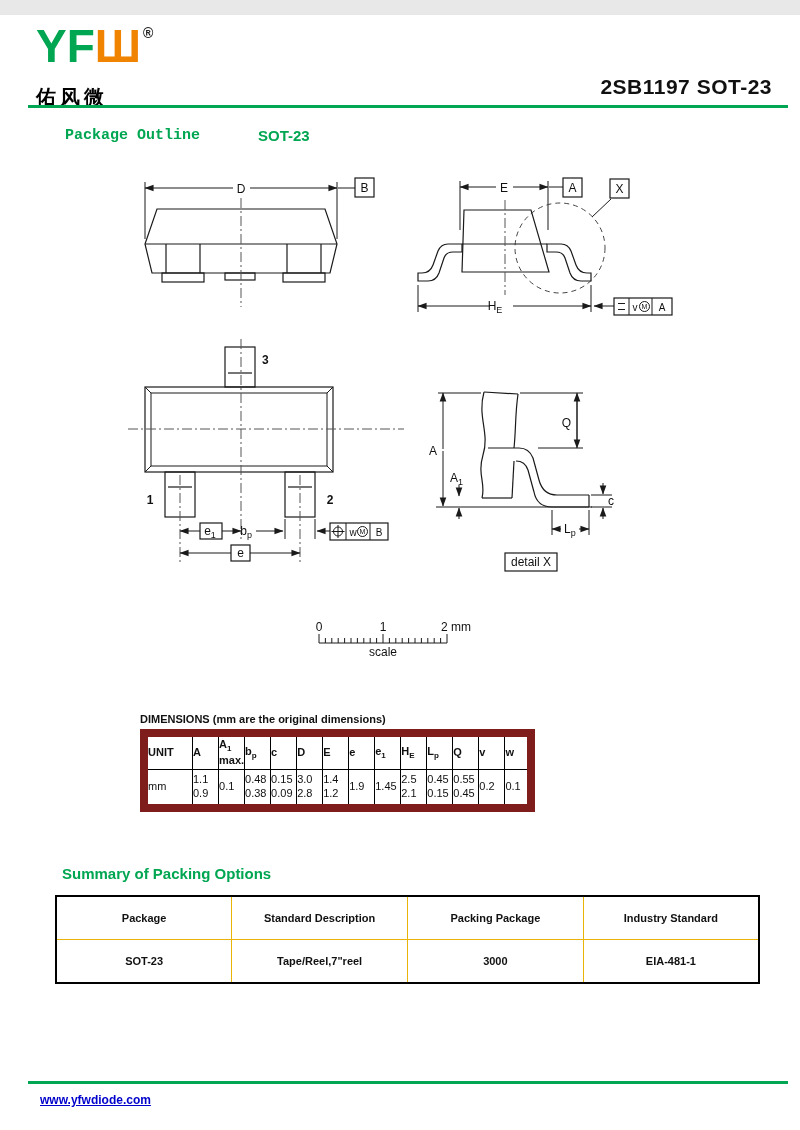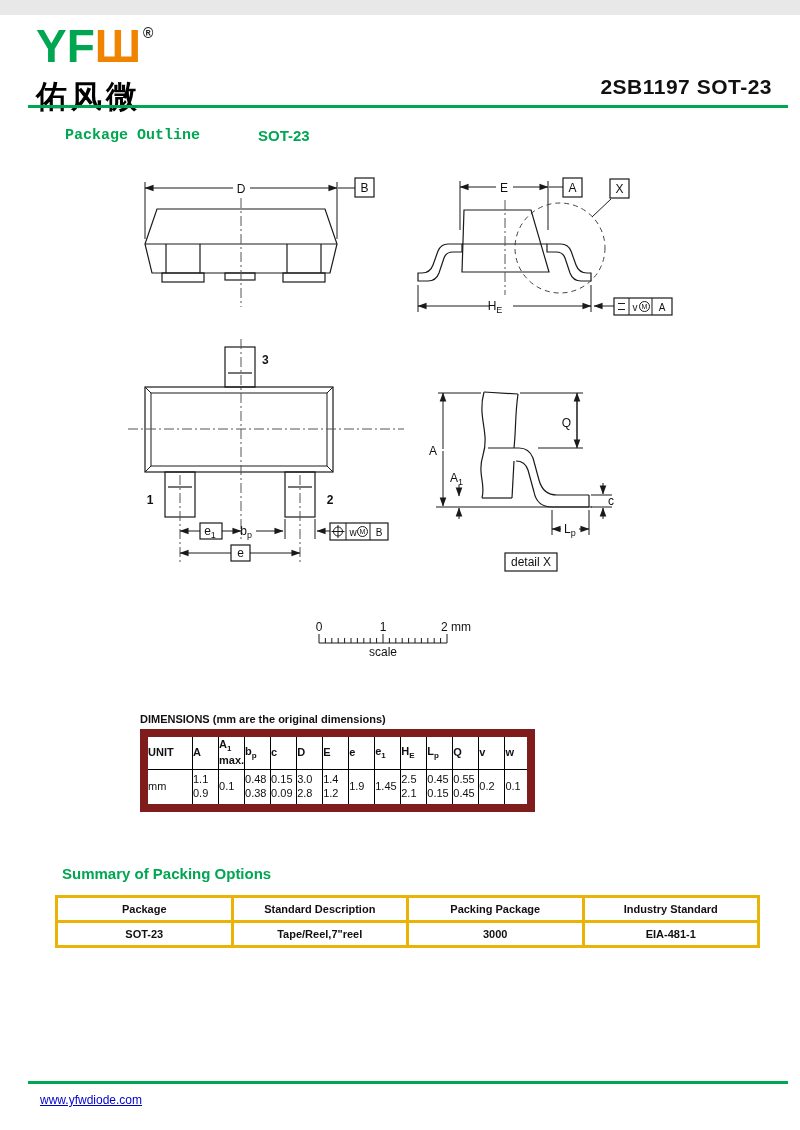--- a/index.html
+++ b/index.html
@@ -4,21 +4,21 @@
 <style>
   html,body{margin:0;padding:0;background:#e8e8e8;}
   .page{position:relative;width:800px;height:1130px;background:#ffffff;margin:15px auto;
         font-family:"Liberation Sans",sans-serif;color:#111;overflow:hidden;}
   
   .logo{position:absolute;left:36px;top:8px;}
   .logo-row{font-weight:bold;font-size:46px;line-height:46px;letter-spacing:0;}
   .logo-yf{color:var(--green,#00A651);}
   .logo-w{color:var(--orange,#F08300);}
   .logo-reg{font-size:14px;font-weight:bold;color:#222;position:relative;top:-24px;left:2px;}
-  .logo-cn{font-size:31px;font-weight:bold;letter-spacing:4px;line-height:34px;color:#000;}
+  .logo-cn{font-size:20px;font-weight:bold;letter-spacing:4px;line-height:34px;color:#000;}
   .doc-title{position:absolute;right:28px;top:60px;font-size:21px;font-weight:bold;letter-spacing:0.5px;}
   .rule{position:absolute;left:28px;width:760px;height:3px;background:var(--green,#00A651);}
   .rule-top{top:90px;}
   .rule-bottom{top:1066px;}
   .sec-heading{position:absolute;font-size:15px;font-weight:bold;color:var(--green,#00A651);}
   .h-outline{left:65px;top:112px;font-family:Liberation Mono, monospace;}
   .h-pkgtype{left:258px;top:112px;}
   .h-packing{left:62px;top:850px;}
   
   .drw{position:absolute;left:0;top:0;width:800px;height:670px;}
@@ -38,23 +38,23 @@
   .dim-table{position:absolute;left:140px;top:714px;width:395px;table-layout:fixed;
              border:8px solid #7f1d1d;font-size:11px;text-align:left;}
   .dim-table th,.dim-table td{border:1px solid #000;padding:1px 0;line-height:1.25;}
   .dim-table th{font-weight:bold;height:26px;}
   .dim-table td{height:32px;font-weight:normal;}
   .dim-table th:first-child{width:44px;}
   .dim-table sub{font-size:8px;}
   
   .pack-table{position:absolute;left:55px;top:880px;width:705px;table-layout:fixed;
               border:2px solid #000;font-size:11px;font-weight:bold;text-align:center;}
-  .pack-table th,.pack-table td{border:3px solid #eab308;height:20px;padding:1px 0;}
-  
-  .foot-link{position:absolute;left:40px;top:1078px;font-size:12px;font-weight:normal;
+  .pack-table th,.pack-table td{border:1px solid #eab308;height:20px;padding:11px 0;}
+  
+  .foot-link{position:absolute;left:40px;top:1078px;font-size:12px;font-weight:bold;
              color:var(--link,#0000CC);text-decoration:underline;}
   .foot-page{position:absolute;left:0;top:1080px;width:800px;text-align:center;
              font-size:12px;font-weight:bold;}
   .foot-company{position:absolute;right:28px;top:1078px;font-size:14px;font-weight:bold;}
 </style>
 </head>
 <body>
 
 <div class="page">
 

